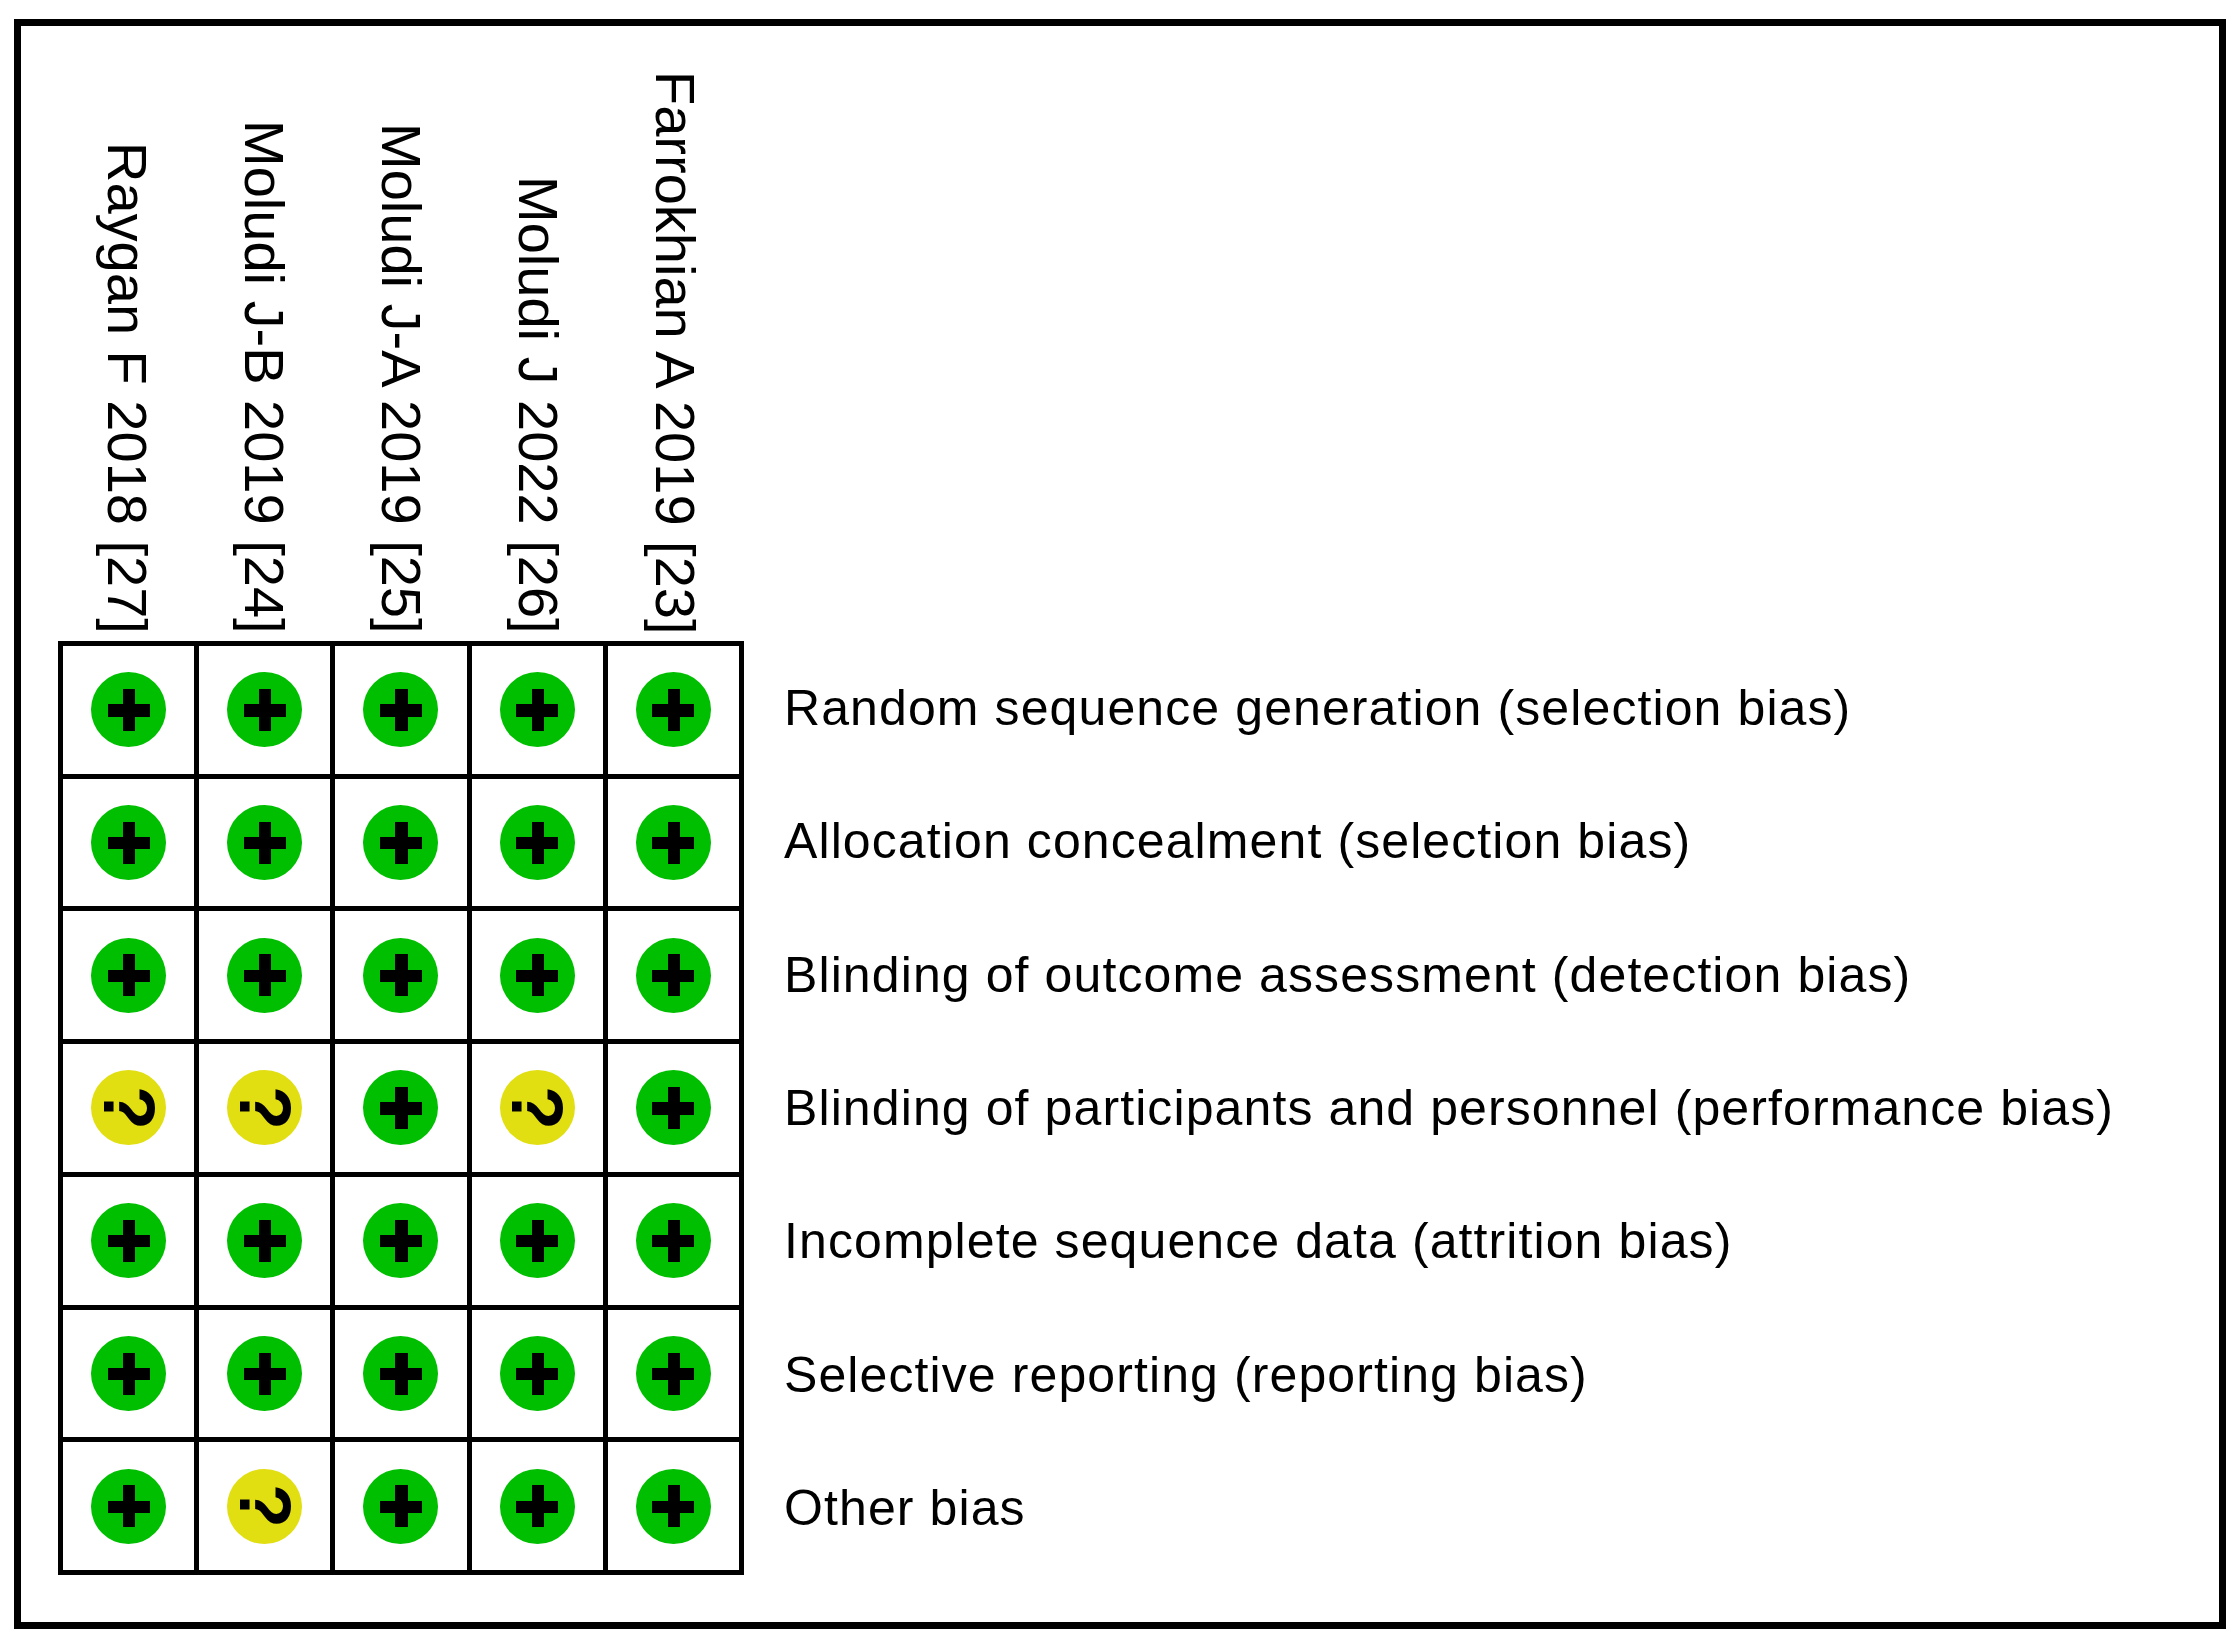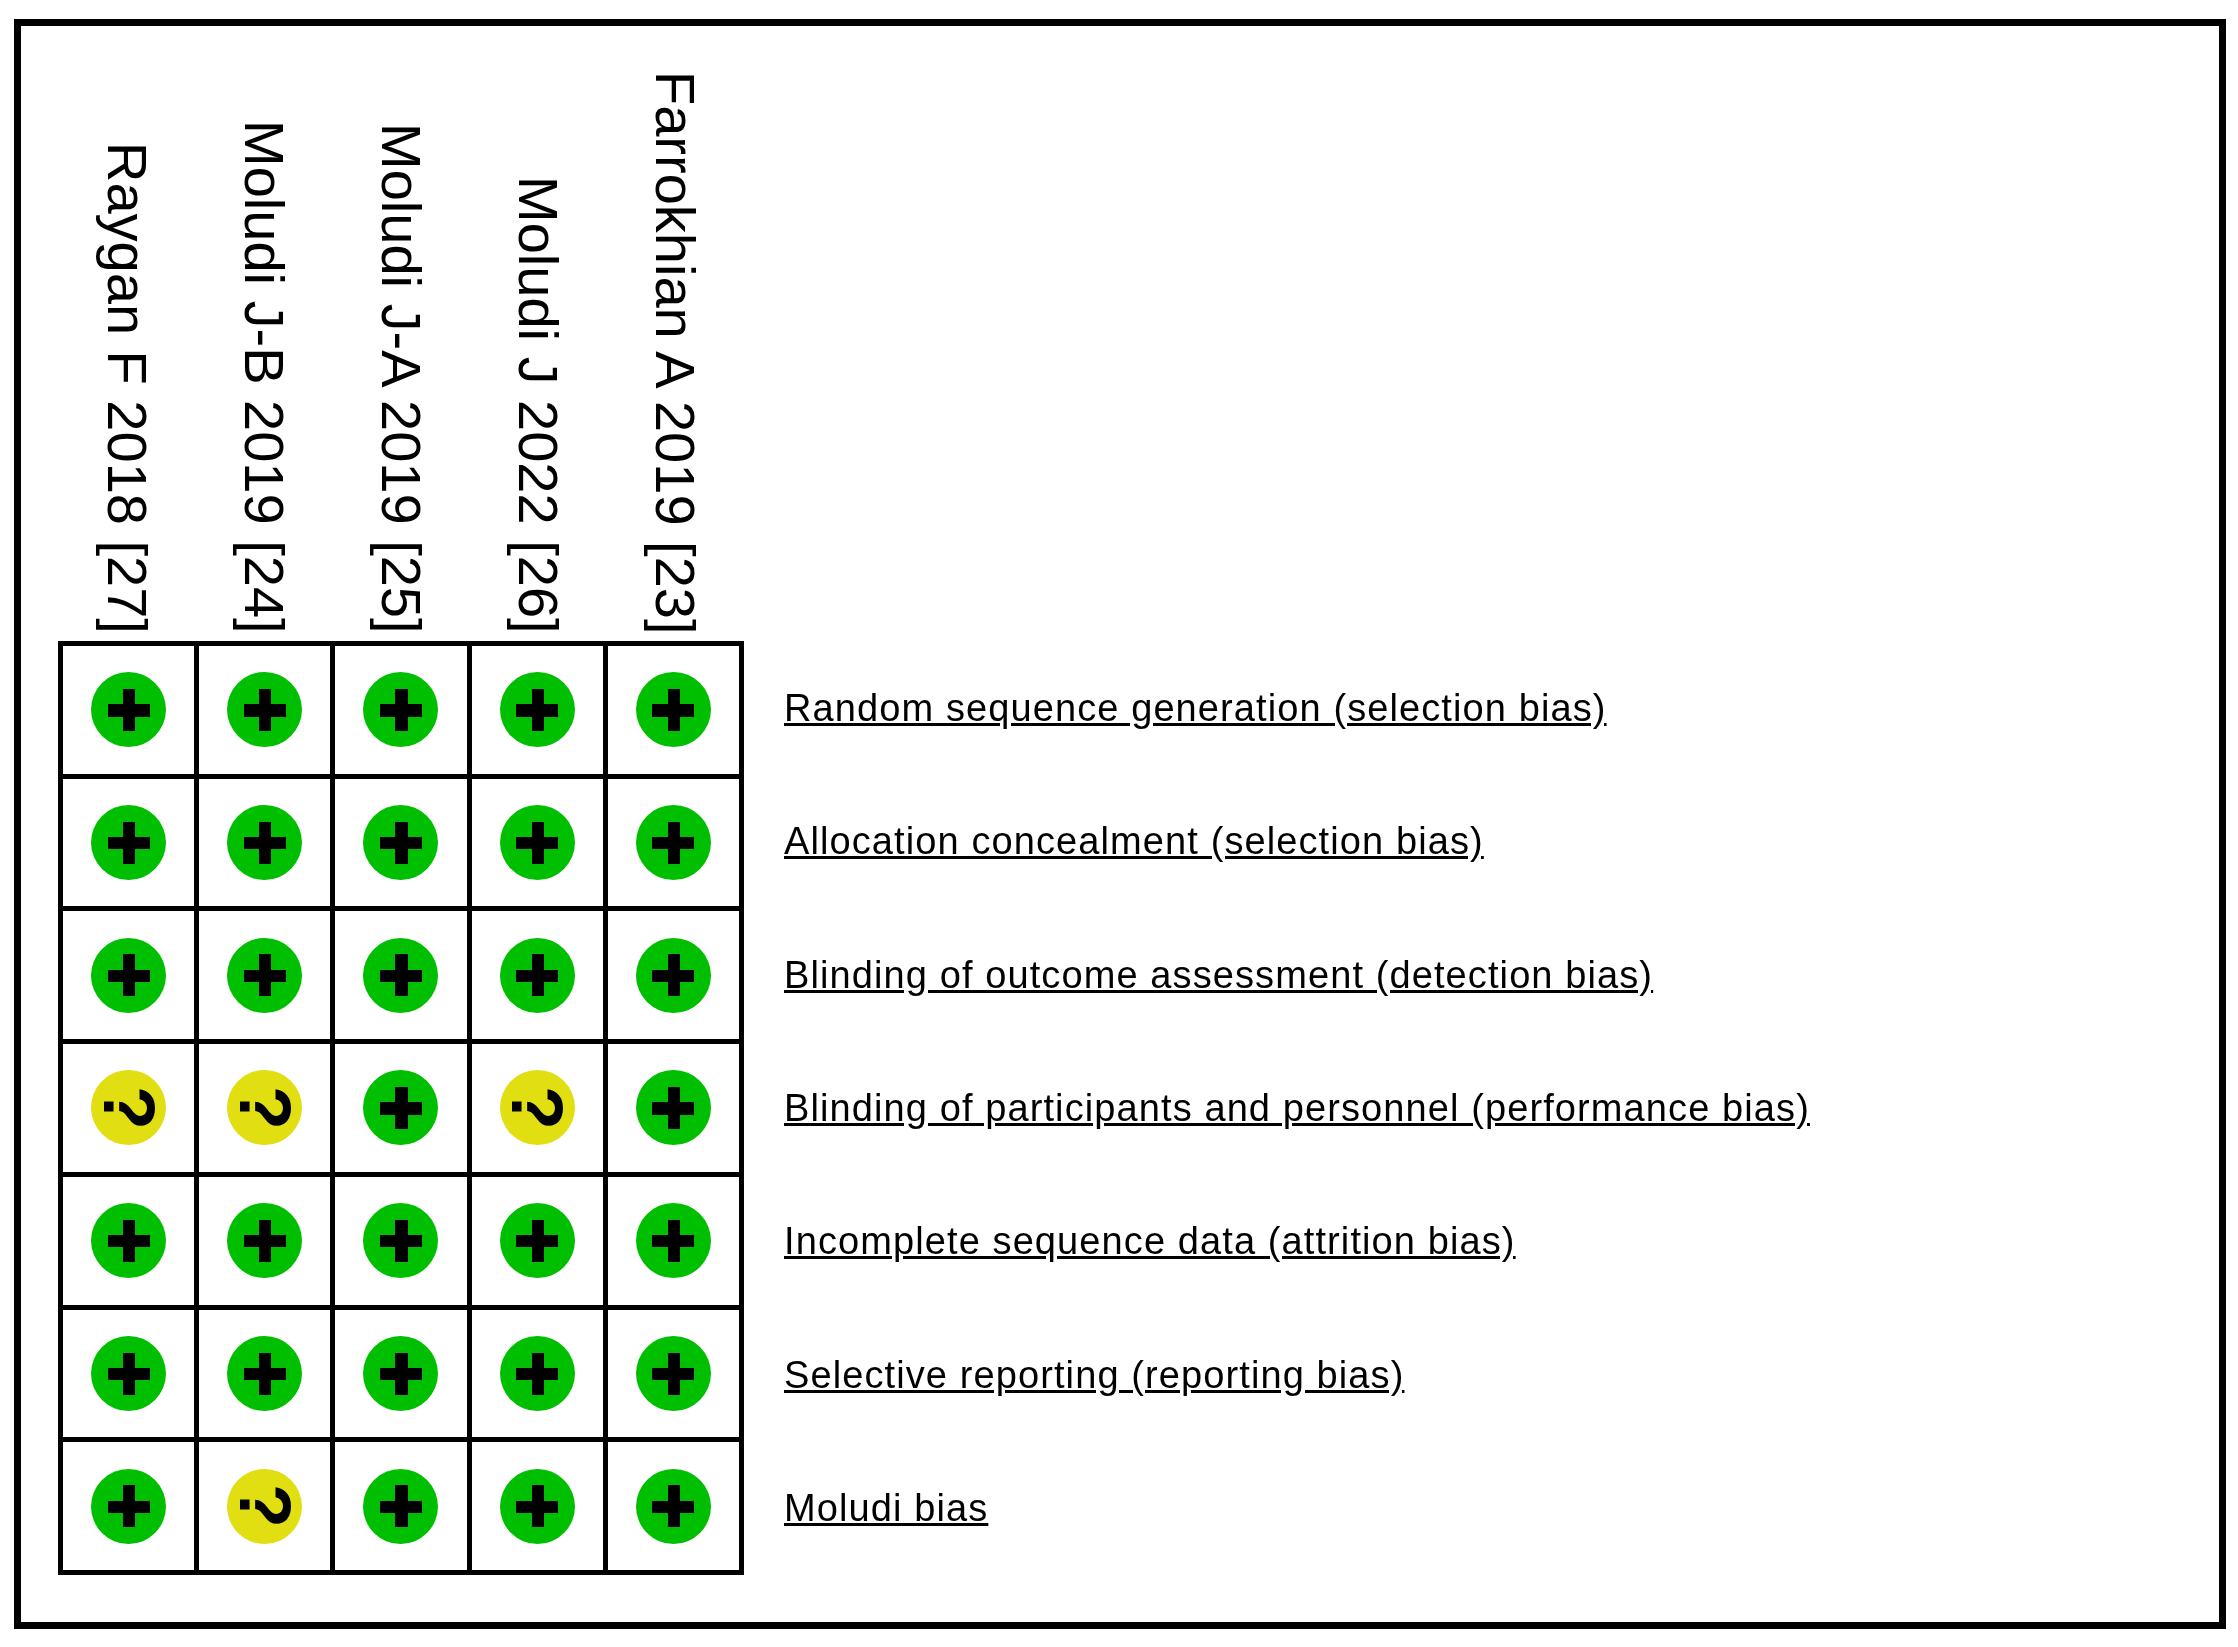--- a/index.html
+++ b/index.html
@@ -95,25 +95,24 @@
     width:1434px;height:934px;
     display:flex;
     flex-direction:column;
   }
   .lrow{
     flex:1;
     display:flex;
     align-items:center;
   }
   .llabel{
-    font-size:38px;
+    font-size:50px;
     letter-spacing:1.1px;
     white-space:nowrap;
     line-height:1;
-    text-decoration:underline;
   }
 </style>
 </head>
 <body>
 
 <div class="canvas">
   <div class="frame"></div>
   <div class="headers" id="headers">
       <div class="hcol">
         <span class="hlabel">Raygan F 2018 [27]</span>
@@ -321,17 +320,17 @@
       <div class="lrow">
         <span class="llabel">Blinding of participants and personnel (performance bias)</span>
       </div>
       <div class="lrow">
         <span class="llabel">Incomplete sequence data (attrition bias)</span>
       </div>
       <div class="lrow">
         <span class="llabel">Selective reporting (reporting bias)</span>
       </div>
       <div class="lrow">
-        <span class="llabel">Moludi bias</span>
+        <span class="llabel">Other bias</span>
       </div>
     </div>
 </div>
 
 
 </body></html>

